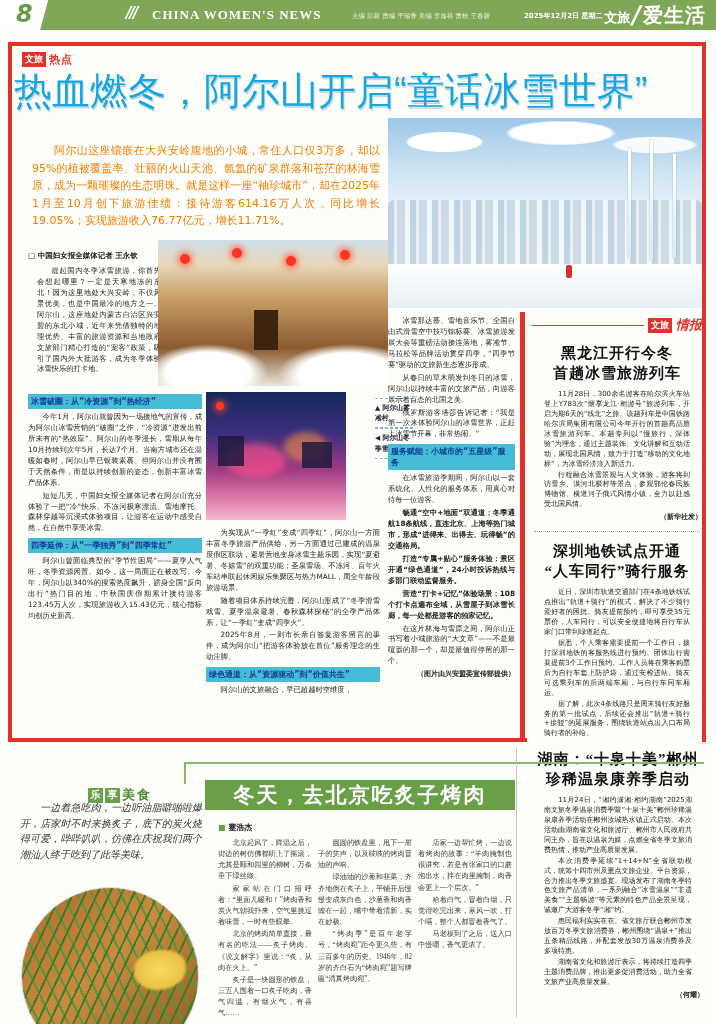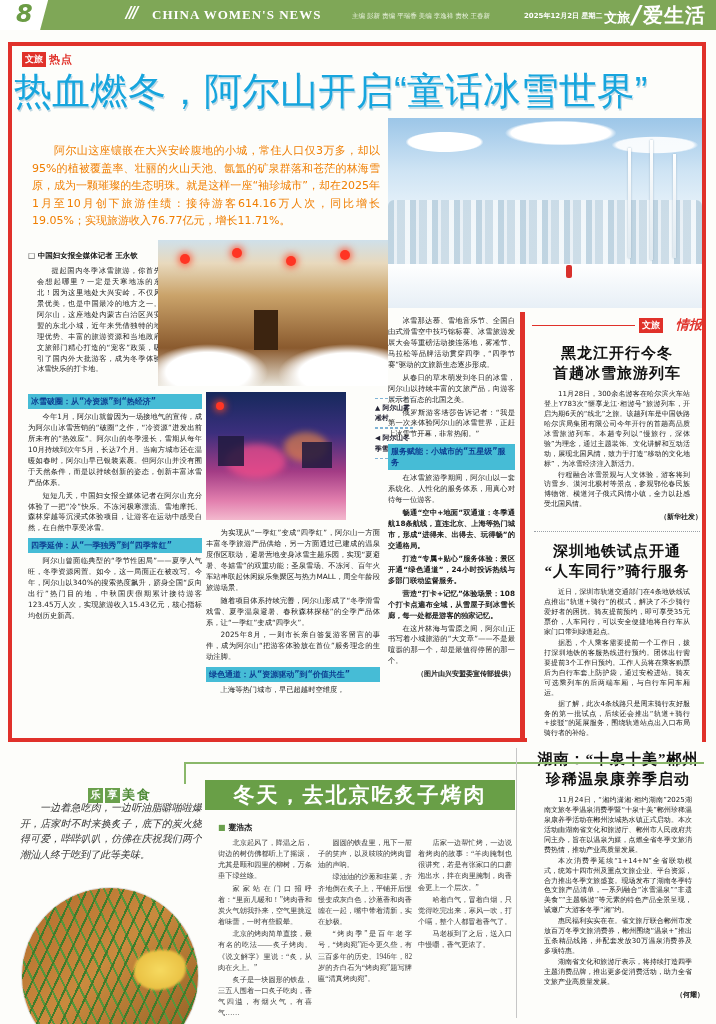--- a/index.html
+++ b/index.html
@@ -50,21 +50,21 @@
   .redfig{width:6px;height:13px;background:#d8302c;border-radius:2px;}
   .villp{background:linear-gradient(180deg,#cfe0ea 0%,#e8d9bd 16%,#caa36a 38%,#8a5a2e 74%,#e9e5da 100%);}
   .lant{width:10px;height:10px;border-radius:50%;background:#ff3524;box-shadow:0 0 7px 2px rgba(255,70,40,.8);}
   .mound{background:radial-gradient(closest-side,#fff 70%,rgba(255,255,255,0));}
   .nightp{background:linear-gradient(180deg,#16295c 0%,#3b2f7d 32%,#a33c85 62%,#e27fae 85%,#f3b9ce 100%);}
   .glow{border-radius:50%;filter:blur(3px);}
   .sil{background:#201a3e;opacity:.85;}
   
   .sb-label{display:flex;align-items:center;gap:4px;}
   .sb-line{flex:1;height:1px;background:#e0312a;}
-  .sb-info{color:#e0312a;font-size:13px;font-weight:bold;font-style:italic;font-family:"Liberation Serif",serif;margin-left:9px;}
+  .sb-info{color:#e0312a;font-size:13px;font-weight:bold;font-style:italic;font-family:"Liberation Serif",serif;}
   .sb-title{font-family:"Liberation Serif",serif;font-weight:bold;font-size:15px;text-align:center;
             line-height:1.3;letter-spacing:1px;margin:10px 0 7px;color:#111;}
   .sb-p{font-size:7px;line-height:1.42;text-align:justify;text-indent:2em;margin:0 12px 1px;color:#222;}
   .dotsep{border-top:1.5px dotted #9aa0a6;margin:9px 2px;}
   
   .gline{background:#8ab86a;}
   .food-label{left:88px;top:786px;display:flex;align-items:center;gap:2px;}
   .fl-tile{width:15px;height:15px;background:#6aa04c;color:#fff;font-size:10px;font-weight:bold;
            display:flex;align-items:center;justify-content:center;}
   .fl-rest{font-size:13px;font-weight:bold;color:#4e8a35;letter-spacing:2px;}
@@ -168,21 +168,21 @@
     <div class="capwrap" style="">
       <div class="cap">◀ 阿尔山冬季雪景</div>
     </div>
   </div>
 
   <div class="abs col" style="left:206px;top:528px;width:174px;height:208px;">
     <p class="p">为实现从“一季红”变成“四季红”，阿尔山一方面丰富冬季旅游产品供给，另一方面通过已建成的温泉度假区联动，避暑营地变身冰雪主题乐园，实现“夏避暑、冬嬉雪”的双重功能；圣泉雪场、不冻河、百年火车站串联起休闲娱乐集聚区与热力MALL，周全年龄段旅游场景。</p>
     <p class="p">随着项目体系持续完善，阿尔山形成了“冬季滑雪戏雪、夏季温泉避暑、春秋森林探秘”的全季产品体系，让“一季红”变成“四季火”。</p>
     <p class="p">2025年8月，一则市长亲自答复游客留言的事件，成为阿尔山“把游客体验放在首位”服务理念的生动注脚。</p>
     <div class="sub">绿色通道：从“资源驱动”到“价值共生”</div>
-    <p class="p">上海等热门城市，早已超越时空维度，</p>
+    <p class="p">阿尔山的文旅融合，早已超越时空维度，</p>
   </div>
 
   <div class="abs col" style="left:388px;top:316px;width:127px;height:420px;">
     <p class="p">冰雪那达慕、雪地音乐节、全国自由式滑雪空中技巧锦标赛、冰雪旅游发展大会等重磅活动接连落地，雾凇节、马拉松等品牌活动贯穿四季，“四季节赛”驱动的文旅新生态逐步形成。</p>
     <p class="p">从春日的草木萌发到冬日的冰雪，阿尔山以持续丰富的文旅产品，向游客展示着百态的北国之美。</p>
     <p class="p">俄罗斯游客塔莎告诉记者：“我是第一次来体验阿尔山的冰雪世界，正赶上冰雪节开幕，非常热闹。”</p>
     <div class="sub" style="white-space:normal;">服务赋能：小城市的“五星级”服务</div>
     <p class="p">在冰雪旅游季期间，阿尔山以一套系统化、人性化的服务体系，用真心对待每一位游客。</p>
     <p class="p bp">畅通“空中+地面”双通道：冬季通航18条航线，直连北京、上海等热门城市，形成“进得来、出得去、玩得畅”的交通格局。</p>
     <p class="p bp">打造“专属+贴心”服务体验：景区开通“绿色通道”，24小时投诉热线与多部门联动监督服务。</p>

